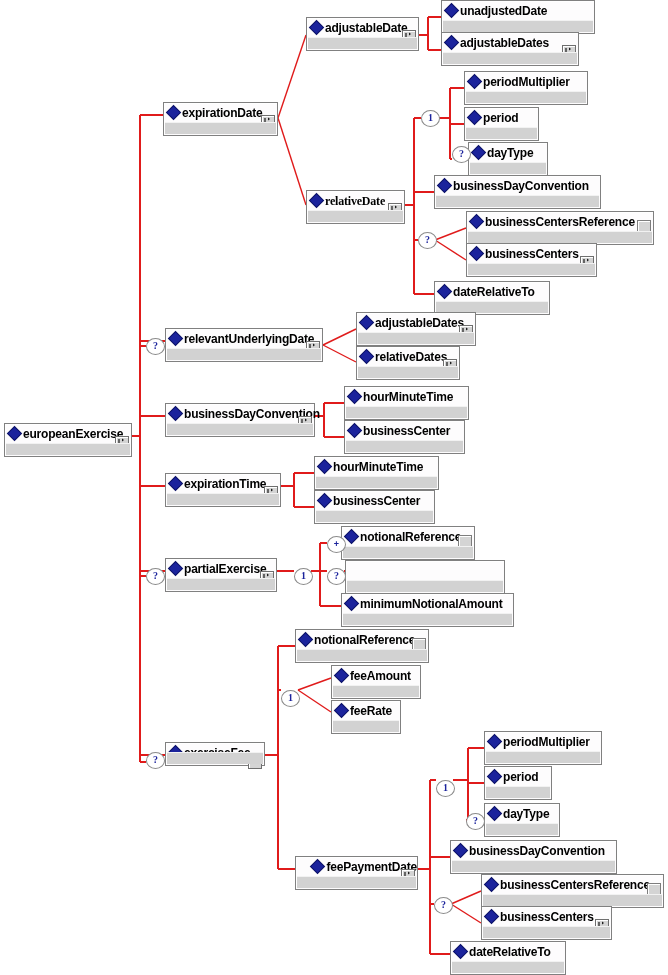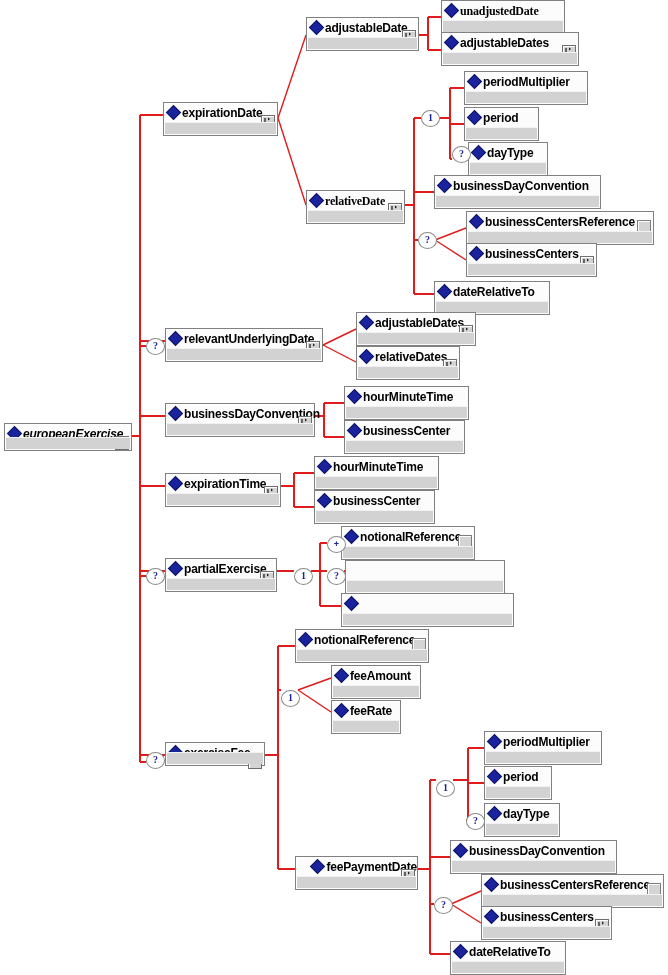--- a/index.html
+++ b/index.html
@@ -159,21 +159,21 @@
       <path d="M430 954 H450"></path>
       <path d="M430 904 H434"></path>
     </g>
     <g fill="none" stroke="#e01b1b" stroke-width="1.4">
       <path d="M451 904 L481 891"></path>
       <path d="M451 904 L481 923"></path>
     </g>
   </svg>
 
   <div id="nodes-layer">
-      <div class="node" style="left: 4px; top: 423px; width: 128px; height: 28px; font-style: italic;">
+      <div class="node" style="left: 4px; top: 423px; width: 128px; height: 34px;">
         <div class="hdr"><span class="dwrap"><span class="dia"></span></span><span class="lbl">europeanExercise</span></div>
         <div class="xpd" style="right: 2px; top: 12px;">
           <svg width="10" height="10" viewBox="0 0 10 10">
             <path d="M3 2 V7 H7" stroke="#1a1a1a" stroke-width="1.2" fill="none"></path>
             <path d="M6 1.5 L8 3 L6 4.5 Z" fill="#1a1a1a"></path>
           </svg>
         </div>
         <div class="bar"></div>
       </div>
       <div class="node" style="left: 163px; top: 102px; width: 115px; height: 34px;">
@@ -189,21 +189,21 @@
       <div class="node" style="left: 306px; top: 17px; width: 113px; height: 34px;">
         <div class="hdr"><span class="dwrap"><span class="dia"></span></span><span class="lbl">adjustableDate</span></div>
         <div class="xpd" style="right: 2px; top: 12px;">
           <svg width="10" height="10" viewBox="0 0 10 10">
             <path d="M3 2 V7 H7" stroke="#1a1a1a" stroke-width="1.2" fill="none"></path>
             <path d="M6 1.5 L8 3 L6 4.5 Z" fill="#1a1a1a"></path>
           </svg>
         </div>
         <div class="bar"></div>
       </div>
-      <div class="node" style="left: 441px; top: 0px; width: 124px; height: 34px; font-family: Liberation Serif, serif;">
+      <div class="node" style="left: 441px; top: 0px; width: 154px; height: 34px;">
         <div class="hdr"><span class="dwrap"><span class="dia"></span></span><span class="lbl">unadjustedDate</span></div>
         <div class="bar"></div>
       </div>
       <div class="node" style="left: 441px; top: 32px; width: 138px; height: 34px;">
         <div class="hdr"><span class="dwrap"><span class="dia"></span></span><span class="lbl">adjustableDates</span></div>
         <div class="xpd" style="right: 2px; top: 12px;">
           <svg width="10" height="10" viewBox="0 0 10 10">
             <path d="M3 2 V7 H7" stroke="#1a1a1a" stroke-width="1.2" fill="none"></path>
             <path d="M6 1.5 L8 3 L6 4.5 Z" fill="#1a1a1a"></path>
           </svg>
@@ -333,21 +333,21 @@
       </div>
       <div class="node" style="left: 341px; top: 526px; width: 134px; height: 34px;">
         <div class="hdr"><span class="dwrap"><span class="dia"></span></span><span class="lbl">notionalReference</span></div>
         <div class="attrbox" style="right: 2px; top: 8px;"></div>
         <div class="bar"></div>
       </div>
       <div class="node" style="left: 345px; top: 560px; width: 160px; height: 34px;">
         <div class="bar"></div>
       </div>
       <div class="node" style="left: 341px; top: 593px; width: 173px; height: 34px;">
-        <div class="hdr"><span class="dwrap"><span class="dia"></span></span></div>
+        <div class="hdr"><span class="dwrap"><span class="dia"></span></span><span class="lbl">minimumNotionalAmount</span></div>
         <div class="bar"></div>
       </div>
       <div class="node" style="left: 165px; top: 742px; width: 100px; height: 24px;">
         <div class="hdr"><span class="dwrap"><span class="dia"></span></span><span class="lbl">exerciseFee</span></div>
         <div class="xpd" style="right: 2px; top: 12px;">
           <svg width="10" height="10" viewBox="0 0 10 10">
             <path d="M3 2 V7 H7" stroke="#1a1a1a" stroke-width="1.2" fill="none"></path>
             <path d="M6 1.5 L8 3 L6 4.5 Z" fill="#1a1a1a"></path>
           </svg>
         </div>

